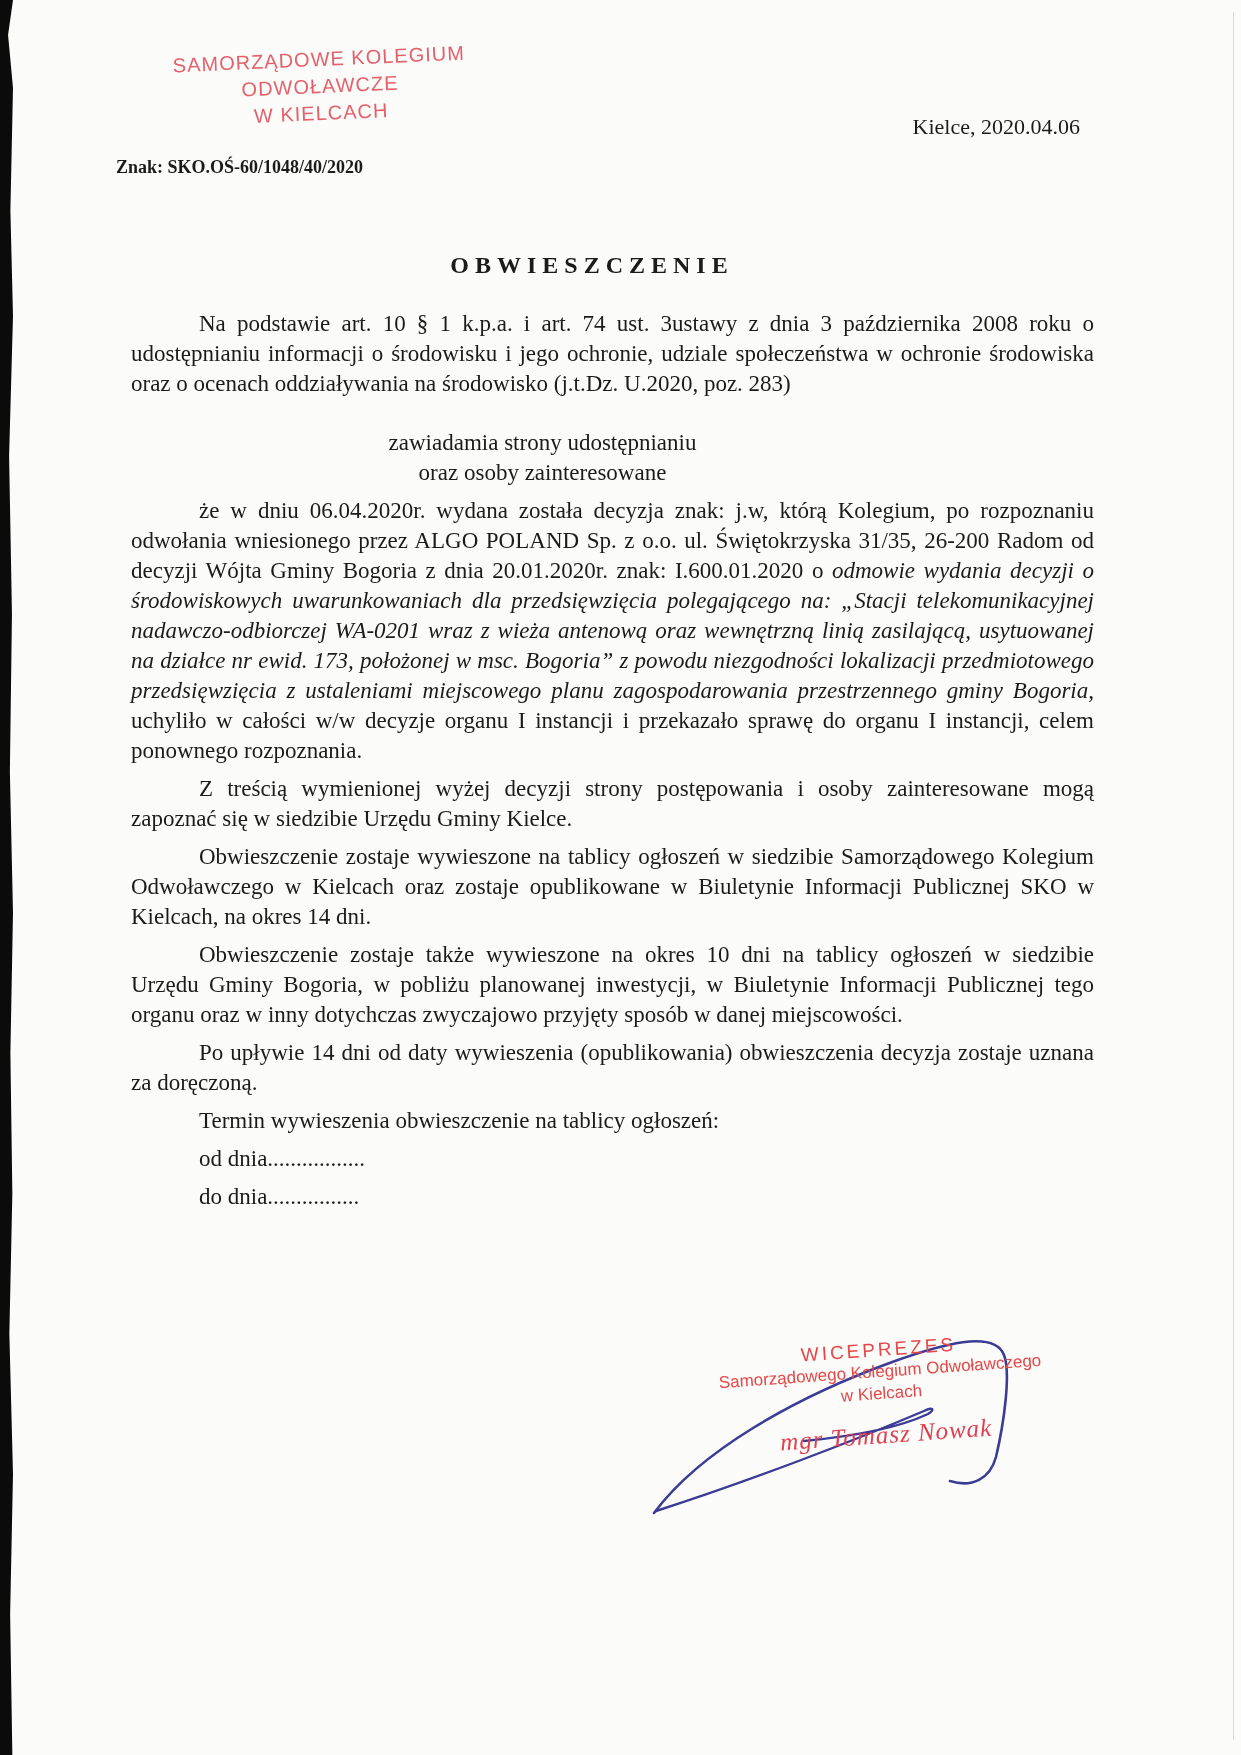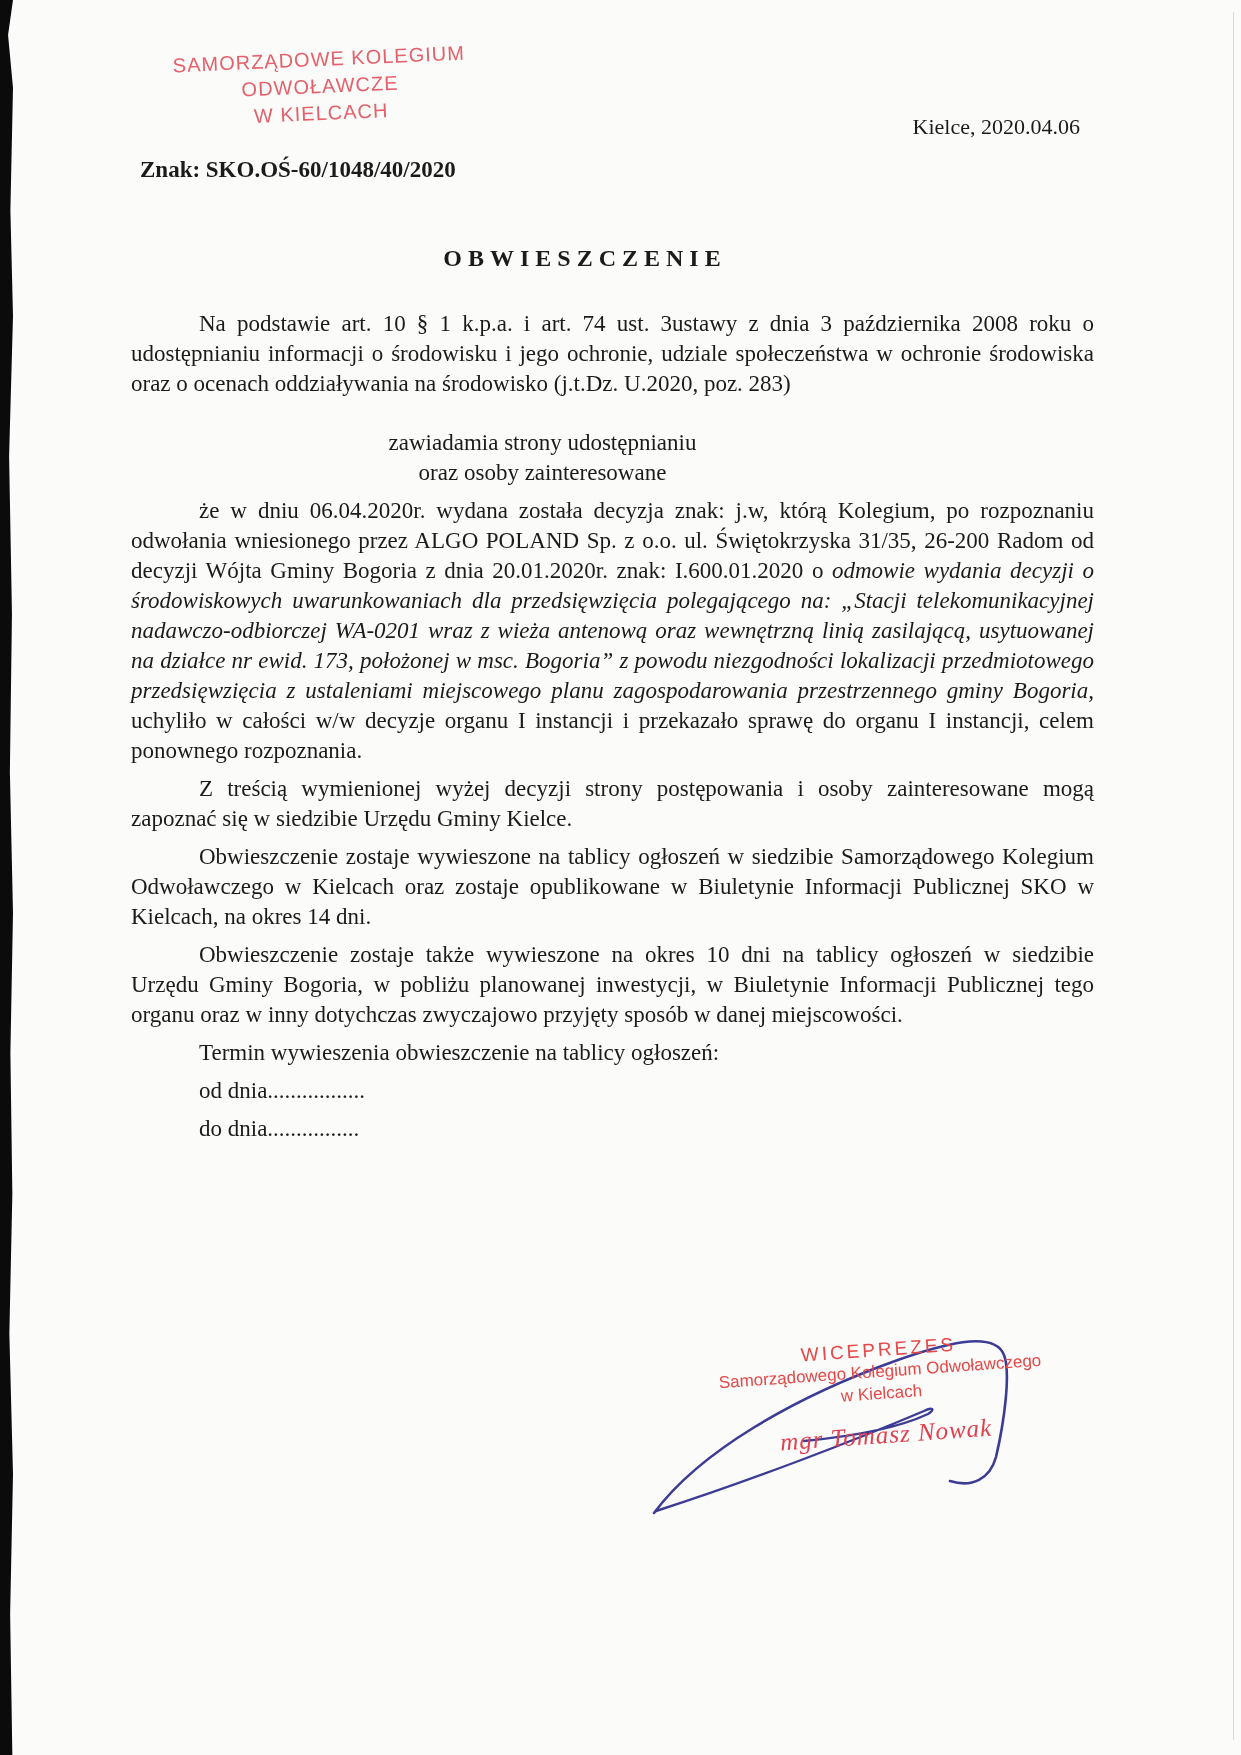--- a/index.html
+++ b/index.html
@@ -23,23 +23,23 @@
   }
   
   .stamp-top{
     position:absolute;left:152px;top:46px;width:336px;
     text-align:center;color:#e4616c;
     font-family:"Liberation Sans", sans-serif;
     font-size:20px;line-height:27px;letter-spacing:1px;
     transform:rotate(-2.5deg);
   }
   .date-line{position:absolute;top:114px;right:161px;font-size:22px;}
-  .reference{position:absolute;top:157px;left:140px;font-size:23px;font-weight:bold;}
+  .reference{position:absolute;top:157px;left:116px;font-size:18px;font-weight:bold;}
   .doc-title{
-    position:absolute;top:244px;left:123px;width:978px;margin:1px;
+    position:absolute;top:244px;left:123px;width:978px;margin:8px;
     text-align:center;font-size:24px;font-weight:bold;letter-spacing:6px;
     transform:translateX(-28px);
   }
   .body-text{position:absolute;left:123px;top:301px;width:979px;font-size:23px;}
   .body-text p{margin:8px;line-height:30px;text-align:justify;text-indent:68px;}
   .it{font-style:italic;}
   .notice{
     margin-top:29px;text-align:center;line-height:30px;
     transform:translateX(-70px);
   }
@@ -93,20 +93,21 @@
     <div class="notice">
       <div>zawiadamia strony udostępnianiu</div>
       <div>oraz osoby zainteresowane</div>
     </div>
 
     <p class="mt29"><span>że w dniu 06.04.2020r. wydana została decyzja znak: j.w, którą Kolegium, po rozpoznaniu odwołania wniesionego przez ALGO POLAND Sp. z o.o. ul. Świętokrzyska 31/35, 26-200 Radom od decyzji Wójta Gminy Bogoria z dnia 20.01.2020r. znak: I.600.01.2020 o </span><span class="it">odmowie wydania decyzji o środowiskowych uwarunkowaniach dla przedsięwzięcia polegającego na: „Stacji telekomunikacyjnej nadawczo-odbiorczej WA-0201 wraz z wieża antenową oraz wewnętrzną linią zasilającą, usytuowanej na działce nr ewid. 173, położonej w msc. Bogoria” z powodu niezgodności lokalizacji przedmiotowego przedsięwzięcia z ustaleniami miejscowego planu zagospodarowania przestrzennego gminy Bogoria,</span><span> uchyliło w całości w/w decyzje organu I instancji i przekazało sprawę do organu I instancji, celem ponownego rozpoznania.</span></p>
 
     <p class="mt28">Z treścią wymienionej wyżej decyzji strony postępowania i osoby zainteresowane mogą zapoznać się w siedzibie Urzędu Gminy Kielce.</p>
     <p class="mt28">Obwieszczenie zostaje wywieszone na tablicy ogłoszeń w siedzibie Samorządowego Kolegium Odwoławczego w Kielcach oraz zostaje opublikowane w Biuletynie Informacji Publicznej SKO w Kielcach, na okres 14 dni.</p>
     <p class="mt28">Obwieszczenie zostaje także wywieszone na okres 10 dni na tablicy ogłoszeń w siedzibie Urzędu Gminy Bogoria, w pobliżu planowanej inwestycji, w Biuletynie Informacji Publicznej tego organu oraz w inny dotychczas zwyczajowo przyjęty sposób w danej miejscowości.</p>
+    <p class="mt28">Po upływie 14 dni od daty wywieszenia (opublikowania) obwieszczenia decyzja zostaje uznana za doręczoną.</p>
 
     <p class="plain posting-heading">Termin wywieszenia obwieszczenie na tablicy ogłoszeń:</p>
     <p class="plain blank-from">od dnia.................</p>
     <p class="plain blank-to">do dnia................</p>
 
   </div>
 
   <div class="signature-area">
     <svg class="ink-svg" viewBox="0 0 505 225" xmlns="http://www.w3.org/2000/svg">
       <path d="M64,188 C110,126 205,72 305,36 C350,20 404,4 414,30 C421,48 414,98 406,132 C400,154 382,163 360,156" fill="none" stroke="#3c3c96" stroke-width="2.6" stroke-linecap="round"></path>

